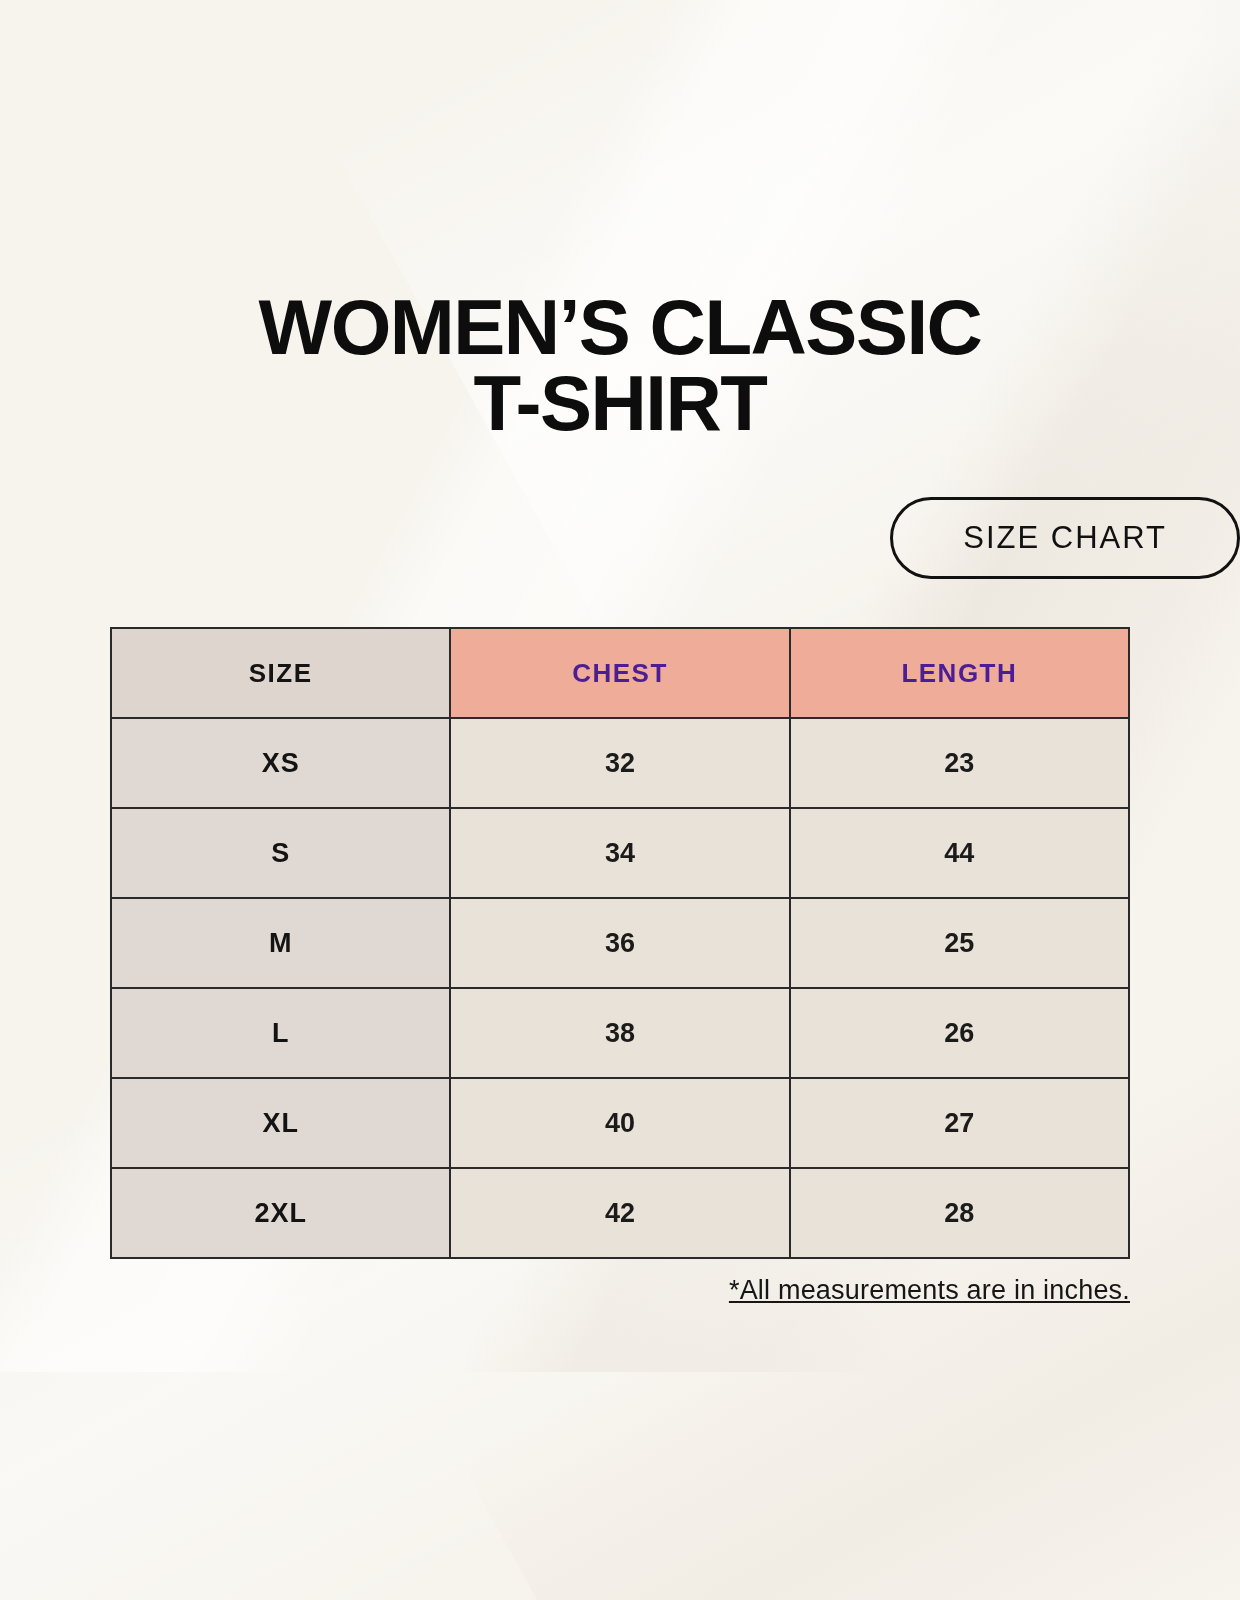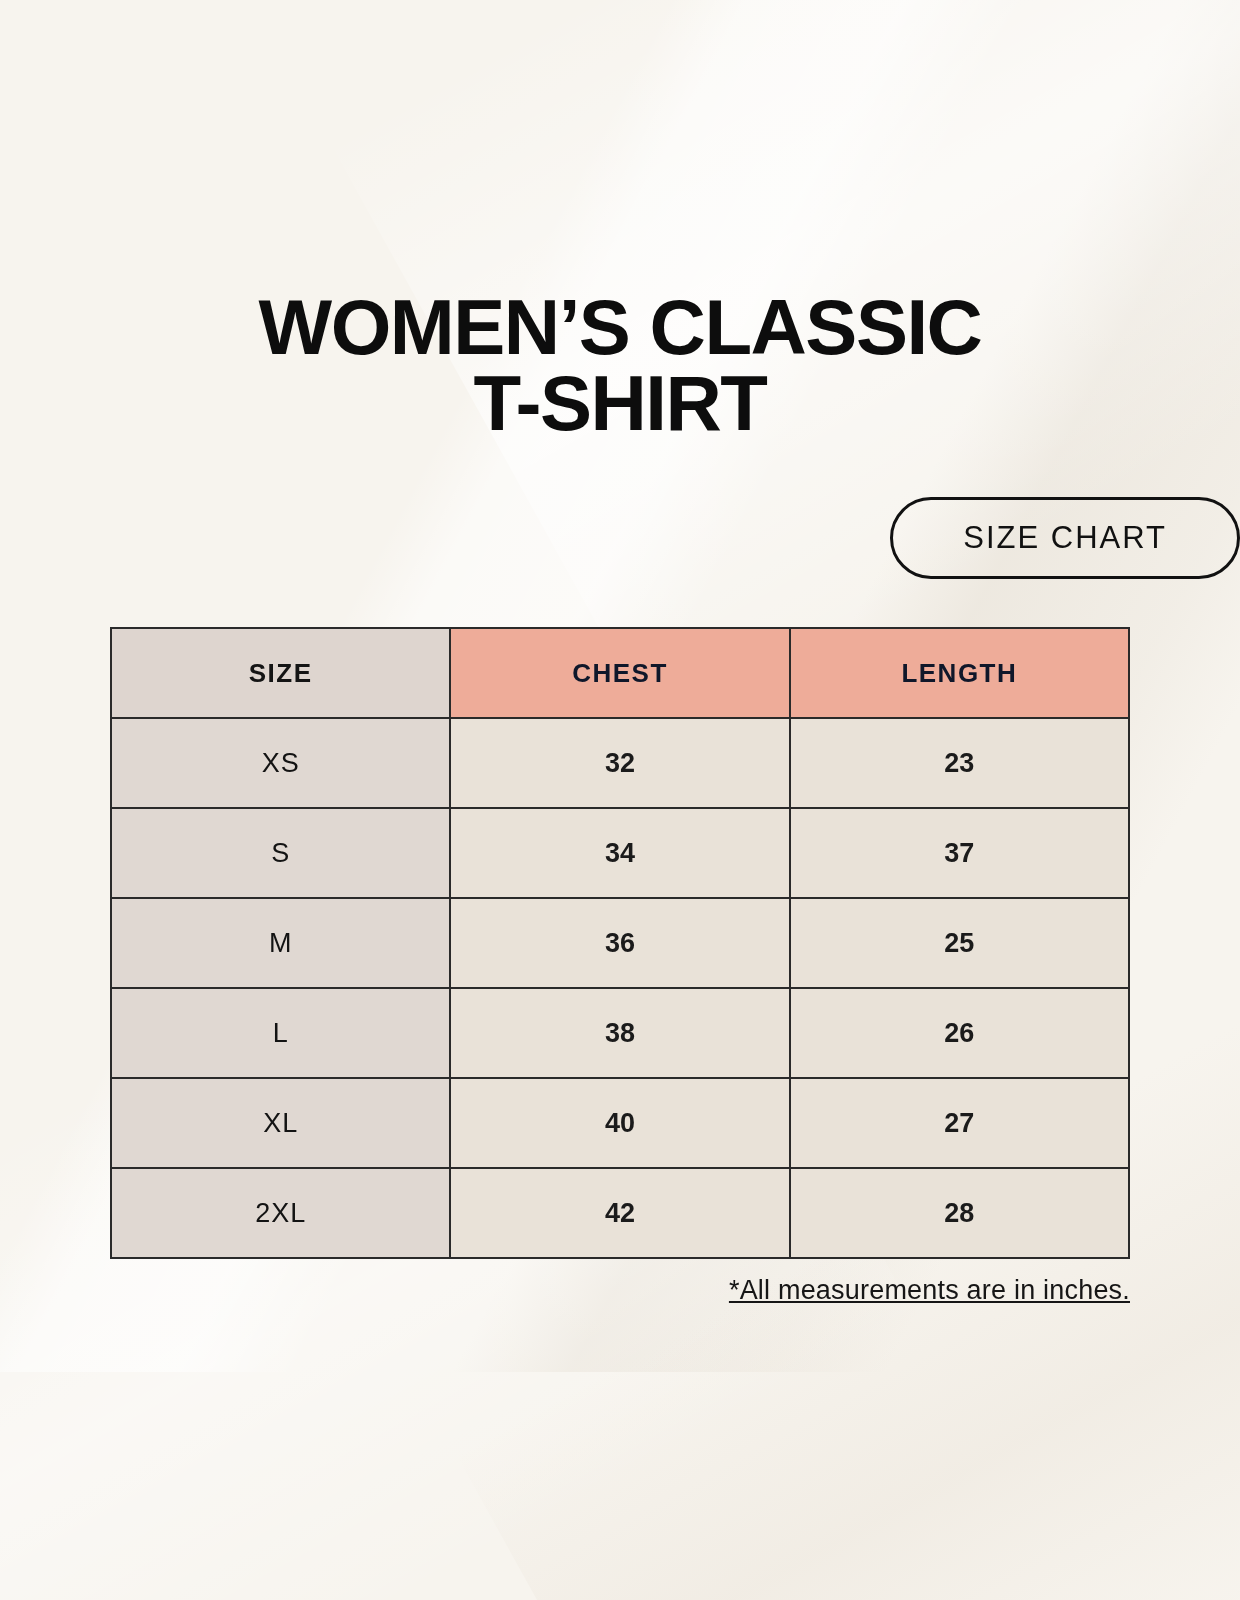--- a/index.html
+++ b/index.html
@@ -108,27 +108,27 @@
     font-size: 26px;
     font-weight: 700;
     letter-spacing: 1.5px;
     color: #141414;
   }
   th.h-measure {
     background: #eeac99;
     font-size: 26px;
     font-weight: 700;
     letter-spacing: 1.5px;
-    color: #0f172a;
+    color: #4c1d95;
   }
 
   td.c-size {
     background: #e0d8d2;
     font-size: 27px;
-    font-weight: 400;
+    font-weight: 700;
     letter-spacing: 1px;
     color: #131313;
   }
   td.c-val {
     background: #e9e2d8;
     font-size: 27px;
     font-weight: 700;
     color: #1b1b1b;
   }
 
@@ -174,21 +174,21 @@
         </thead>
         <tbody>
           <tr>
             <td class="c-size">XS</td>
             <td class="c-val">32</td>
             <td class="c-val">23</td>
           </tr>
           <tr>
             <td class="c-size">S</td>
             <td class="c-val">34</td>
-            <td class="c-val">37</td>
+            <td class="c-val">44</td>
           </tr>
           <tr>
             <td class="c-size">M</td>
             <td class="c-val">36</td>
             <td class="c-val">25</td>
           </tr>
           <tr>
             <td class="c-size">L</td>
             <td class="c-val">38</td>
             <td class="c-val">26</td>

